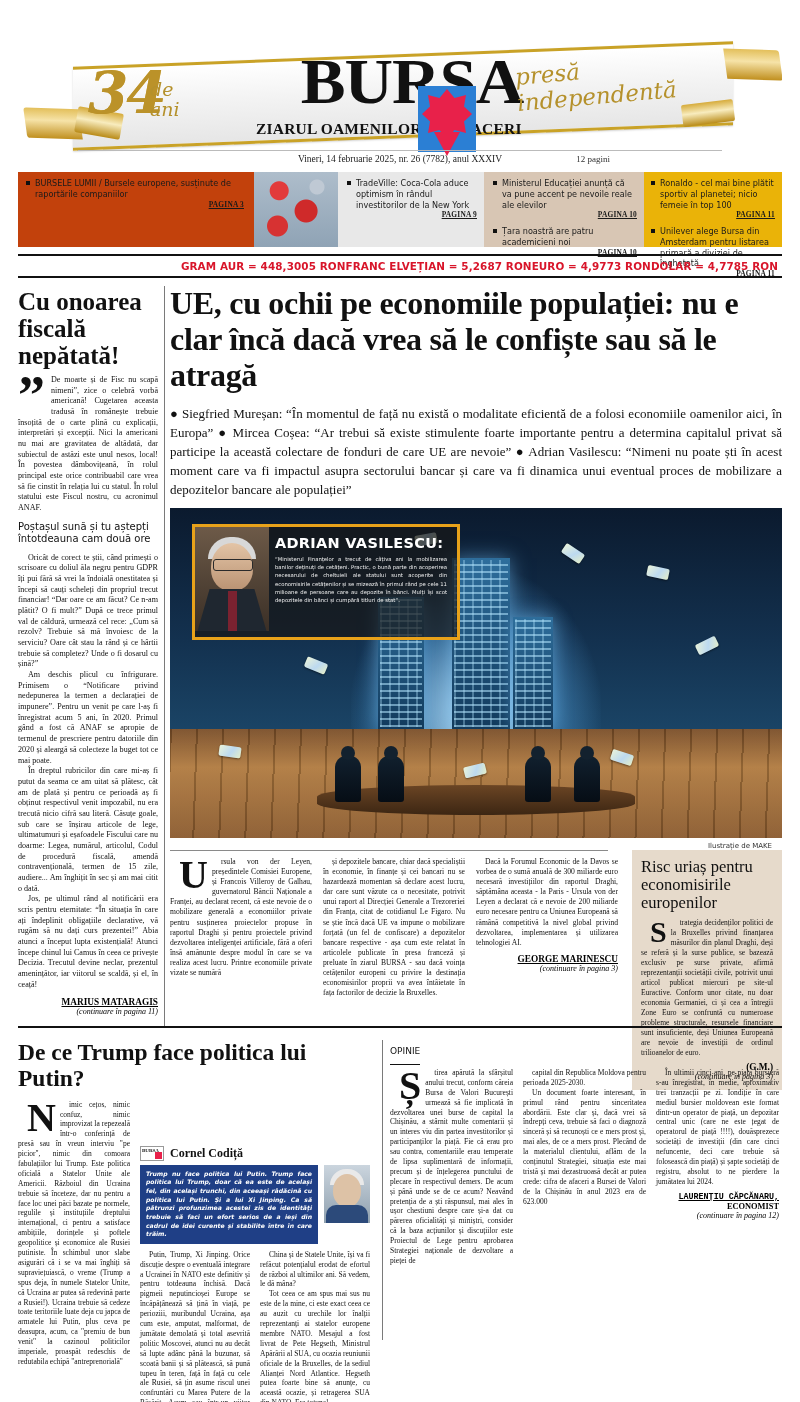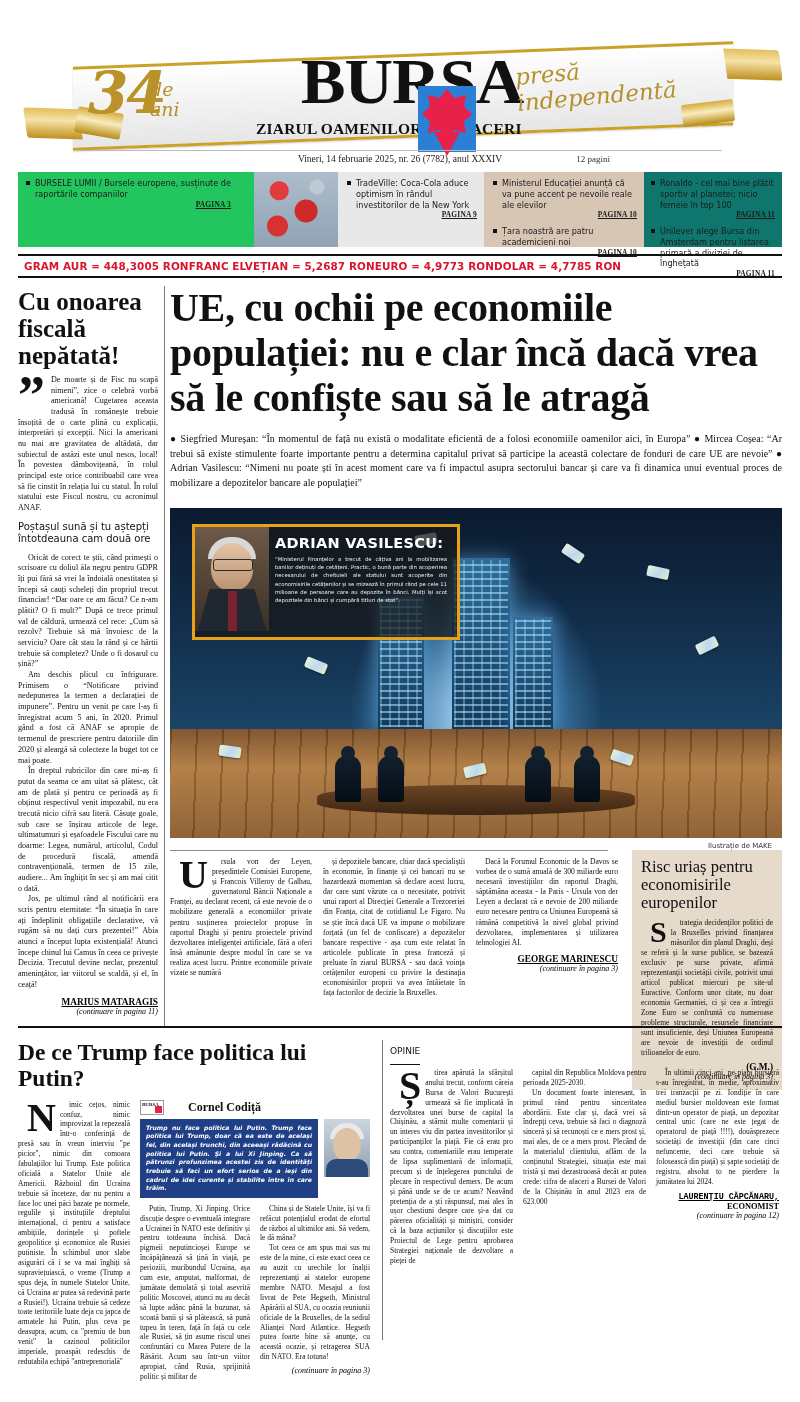--- a/index.html
+++ b/index.html
@@ -42,43 +42,43 @@
      clip-path:polygon(0 0,100% 0,50% 100%);}
 
   .dateline{position:absolute;left:0;top:126px;width:764px;text-align:center;
     font-size:9.5px;color:#222;font-family:"Liberation Serif",serif;}
   .dateline .pag{position:absolute;right:172px;top:0;font-size:9px;color:#333;}
   .mast-rule{position:absolute;left:60px;top:122px;width:644px;border-top:1px solid #bbb;}
 
   
   .teasers{position:absolute;left:18px;top:172px;width:764px;height:75px;display:flex;}
   .tz{position:relative;box-sizing:border-box;}
-  .tz-a{width:236px;background:#22c55e;padding:6px 23px 0 8px;}
+  .tz-a{width:236px;background:#c2410c;padding:6px 10px 0 8px;}
   .tz-img{width:84px;background:#c9d6e2;position:relative;overflow:hidden;}
   .tz-b{width:146px;background:#e8e8e8;padding:6px 7px 0 9px;}
   .tz-c{width:160px;background:#d8c6b4;padding:6px 7px 0 9px;}
-  .tz-d{width:138px;background:#0f766e;padding:6px 7px 0 7px;}
+  .tz-d{width:138px;background:#eab308;padding:6px 7px 0 7px;}
   .tz li{list-style:none;margin:0 0 6px 0;padding-left:9px;position:relative;
      font-family:"DejaVu Sans",sans-serif;font-size:8.1px;line-height:1.33;color:#1a1a1a;}
   .tz ul{margin:0;padding:0;}
   .tz li:before{content:"";position:absolute;left:0;top:3px;width:4px;height:4px;background:#111;}
   .pag-ref{font-family:"Liberation Serif",serif;font-weight:700;font-size:7.4px;
      letter-spacing:.2px;text-decoration:underline;white-space:nowrap;}
   .pag-right{display:block;text-align:right;}
   .cola{position:absolute;inset:0;background:
      radial-gradient(circle at 30% 25%,#e23b3b 0 9px,transparent 10px),
      radial-gradient(circle at 62% 52%,#cf2a2a 0 11px,transparent 12px),
      radial-gradient(circle at 28% 72%,#d73232 0 10px,transparent 11px),
      radial-gradient(circle at 75% 20%,#bfc9d4 0 7px,transparent 8px),
      linear-gradient(#aebdcb,#8fa3b5);}
 
   
   .rates-wrap{position:absolute;left:18px;top:254px;width:764px;}
   .rates-top{border-top:2.5px solid #111;}
-  .rates{display:flex;justify-content:flex-start;padding:4px 4px 4px 6px;
+  .rates{display:flex;justify-content:flex-end;padding:4px 4px 4px 6px;
     border-bottom:2.5px solid #111;}
   .rate{font-family:"DejaVu Sans",sans-serif;font-weight:700;font-size:10.4px;color:#d8152a;letter-spacing:.1px;}
 
   
   .body-area{position:absolute;left:18px;top:286px;width:764px;}
   .col-left{position:absolute;left:0;top:0;width:140px;}
   .vrule{position:absolute;top:0;width:0;border-left:1px solid #7a7a7a;}
 
   .edit-title{font-family:"Liberation Serif",serif;font-size:25px;line-height:1.08;color:#111;margin:2px 0 6px 0;}
   .quote-mark{float:left;font-family:"Liberation Serif",serif;font-weight:700;font-size:54px;
@@ -87,23 +87,23 @@
      text-align:justify;margin:0 0 0 0;text-indent:10px;color:#111;}
   .col-left p.first{text-indent:0;}
   .sub-h{font-family:"DejaVu Sans",sans-serif;font-weight:400;font-size:10px;
      line-height:1.25;margin:7px 0 7px 0;color:#111;}
   .byline{font-family:"Liberation Serif",serif;font-weight:700;font-size:9.3px;
      text-align:right;text-decoration:underline;margin-top:7px;}
   .cont{font-family:"Liberation Serif",serif;font-style:italic;font-size:8px;text-align:right;}
 
   
   .col-main{position:absolute;left:152px;top:0;width:612px;}
-  .headline{font-family:"Liberation Serif",serif;font-size:40px;line-height:1.12;
+  .headline{font-family:"Liberation Serif",serif;font-size:32px;line-height:1.12;
     color:#111;margin:0;letter-spacing:-.3px;}
-  .bullets{margin:12px 0 0 0;font-family:"Liberation Serif",serif;font-size:10px;
+  .bullets{margin:12px 0 0 0;font-family:"Liberation Serif",serif;font-size:13px;
     line-height:1.45;text-align:justify;color:#111;}
 
   
   .illo{position:absolute;left:152px;top:222px;width:612px;height:330px;overflow:hidden;
     background:linear-gradient(180deg,#0b1a2e,#13314f 40%,#1b4668 70%,#0d2136);}
   .illo .glow{position:absolute;left:50%;top:18%;width:250px;height:300px;margin-left:-125px;
     background:radial-gradient(ellipse at center,rgba(190,230,255,.95),rgba(90,170,230,.45) 45%,rgba(10,40,70,0) 72%);}
   .illo .floor{position:absolute;left:0;bottom:0;width:100%;height:33%;
     background:linear-gradient(#7a4e28,#b07a3f 35%,#8a5a2e);}
   .illo .floorlines{position:absolute;left:0;bottom:0;width:100%;height:33%;
@@ -165,21 +165,21 @@
   .bot-left{position:absolute;left:0;top:0;width:358px;}
   .bot-right{position:absolute;left:372px;top:0;width:392px;}
   .bot-title{font-family:"Liberation Serif",serif;font-size:23.5px;line-height:1.1;margin:0 0 8px 0;color:#111;}
   .opinie{font-family:"DejaVu Sans",sans-serif;font-size:9px;color:#111;
     border-bottom:1px solid #111;display:inline-block;padding-bottom:8px;margin-bottom:3px;}
   .bot-cols{display:flex;gap:10px;}
   .bot-cols .c{width:112px;}
   .bot-right .bot-cols .c{width:123px;}
   .bot-cols p{font-family:"Liberation Serif",serif;font-size:7.5px;line-height:1.32;
     text-align:justify;margin:0;text-indent:9px;color:#111;}
-  .author-head{display:flex;align-items:center;gap:24px;margin-bottom:4px;}
+  .author-head{display:flex;align-items:center;gap:6px;margin-bottom:4px;margin-top:46px;}
   .author-logo{width:22px;height:13px;background:#fff;border:1px solid #999;position:relative;overflow:hidden;}
   .author-logo:before{content:"BURSA";position:absolute;left:1px;top:1px;font-family:"Liberation Serif",serif;
     font-weight:700;font-size:5px;color:#111;}
   .author-logo:after{content:"";position:absolute;right:1px;bottom:1px;width:7px;height:7px;background:#e8214a;}
   .author-name{font-family:"Liberation Serif",serif;font-weight:700;font-size:12px;color:#111;}
   .lead-box{background:#1f3f86;color:#fff;padding:5px 6px;
     font-family:"DejaVu Sans",sans-serif;font-style:italic;font-weight:700;font-size:6.1px;
     line-height:1.42;text-align:justify;}
   .avatar{width:46px;height:58px;background:linear-gradient(#cbd5de,#8fa0ae);position:relative;overflow:hidden;flex:0 0 auto;}
   .avatar .face{position:absolute;left:9px;top:9px;width:28px;height:33px;border-radius:50% 50% 46% 46%;background:#ddc2a6;}

